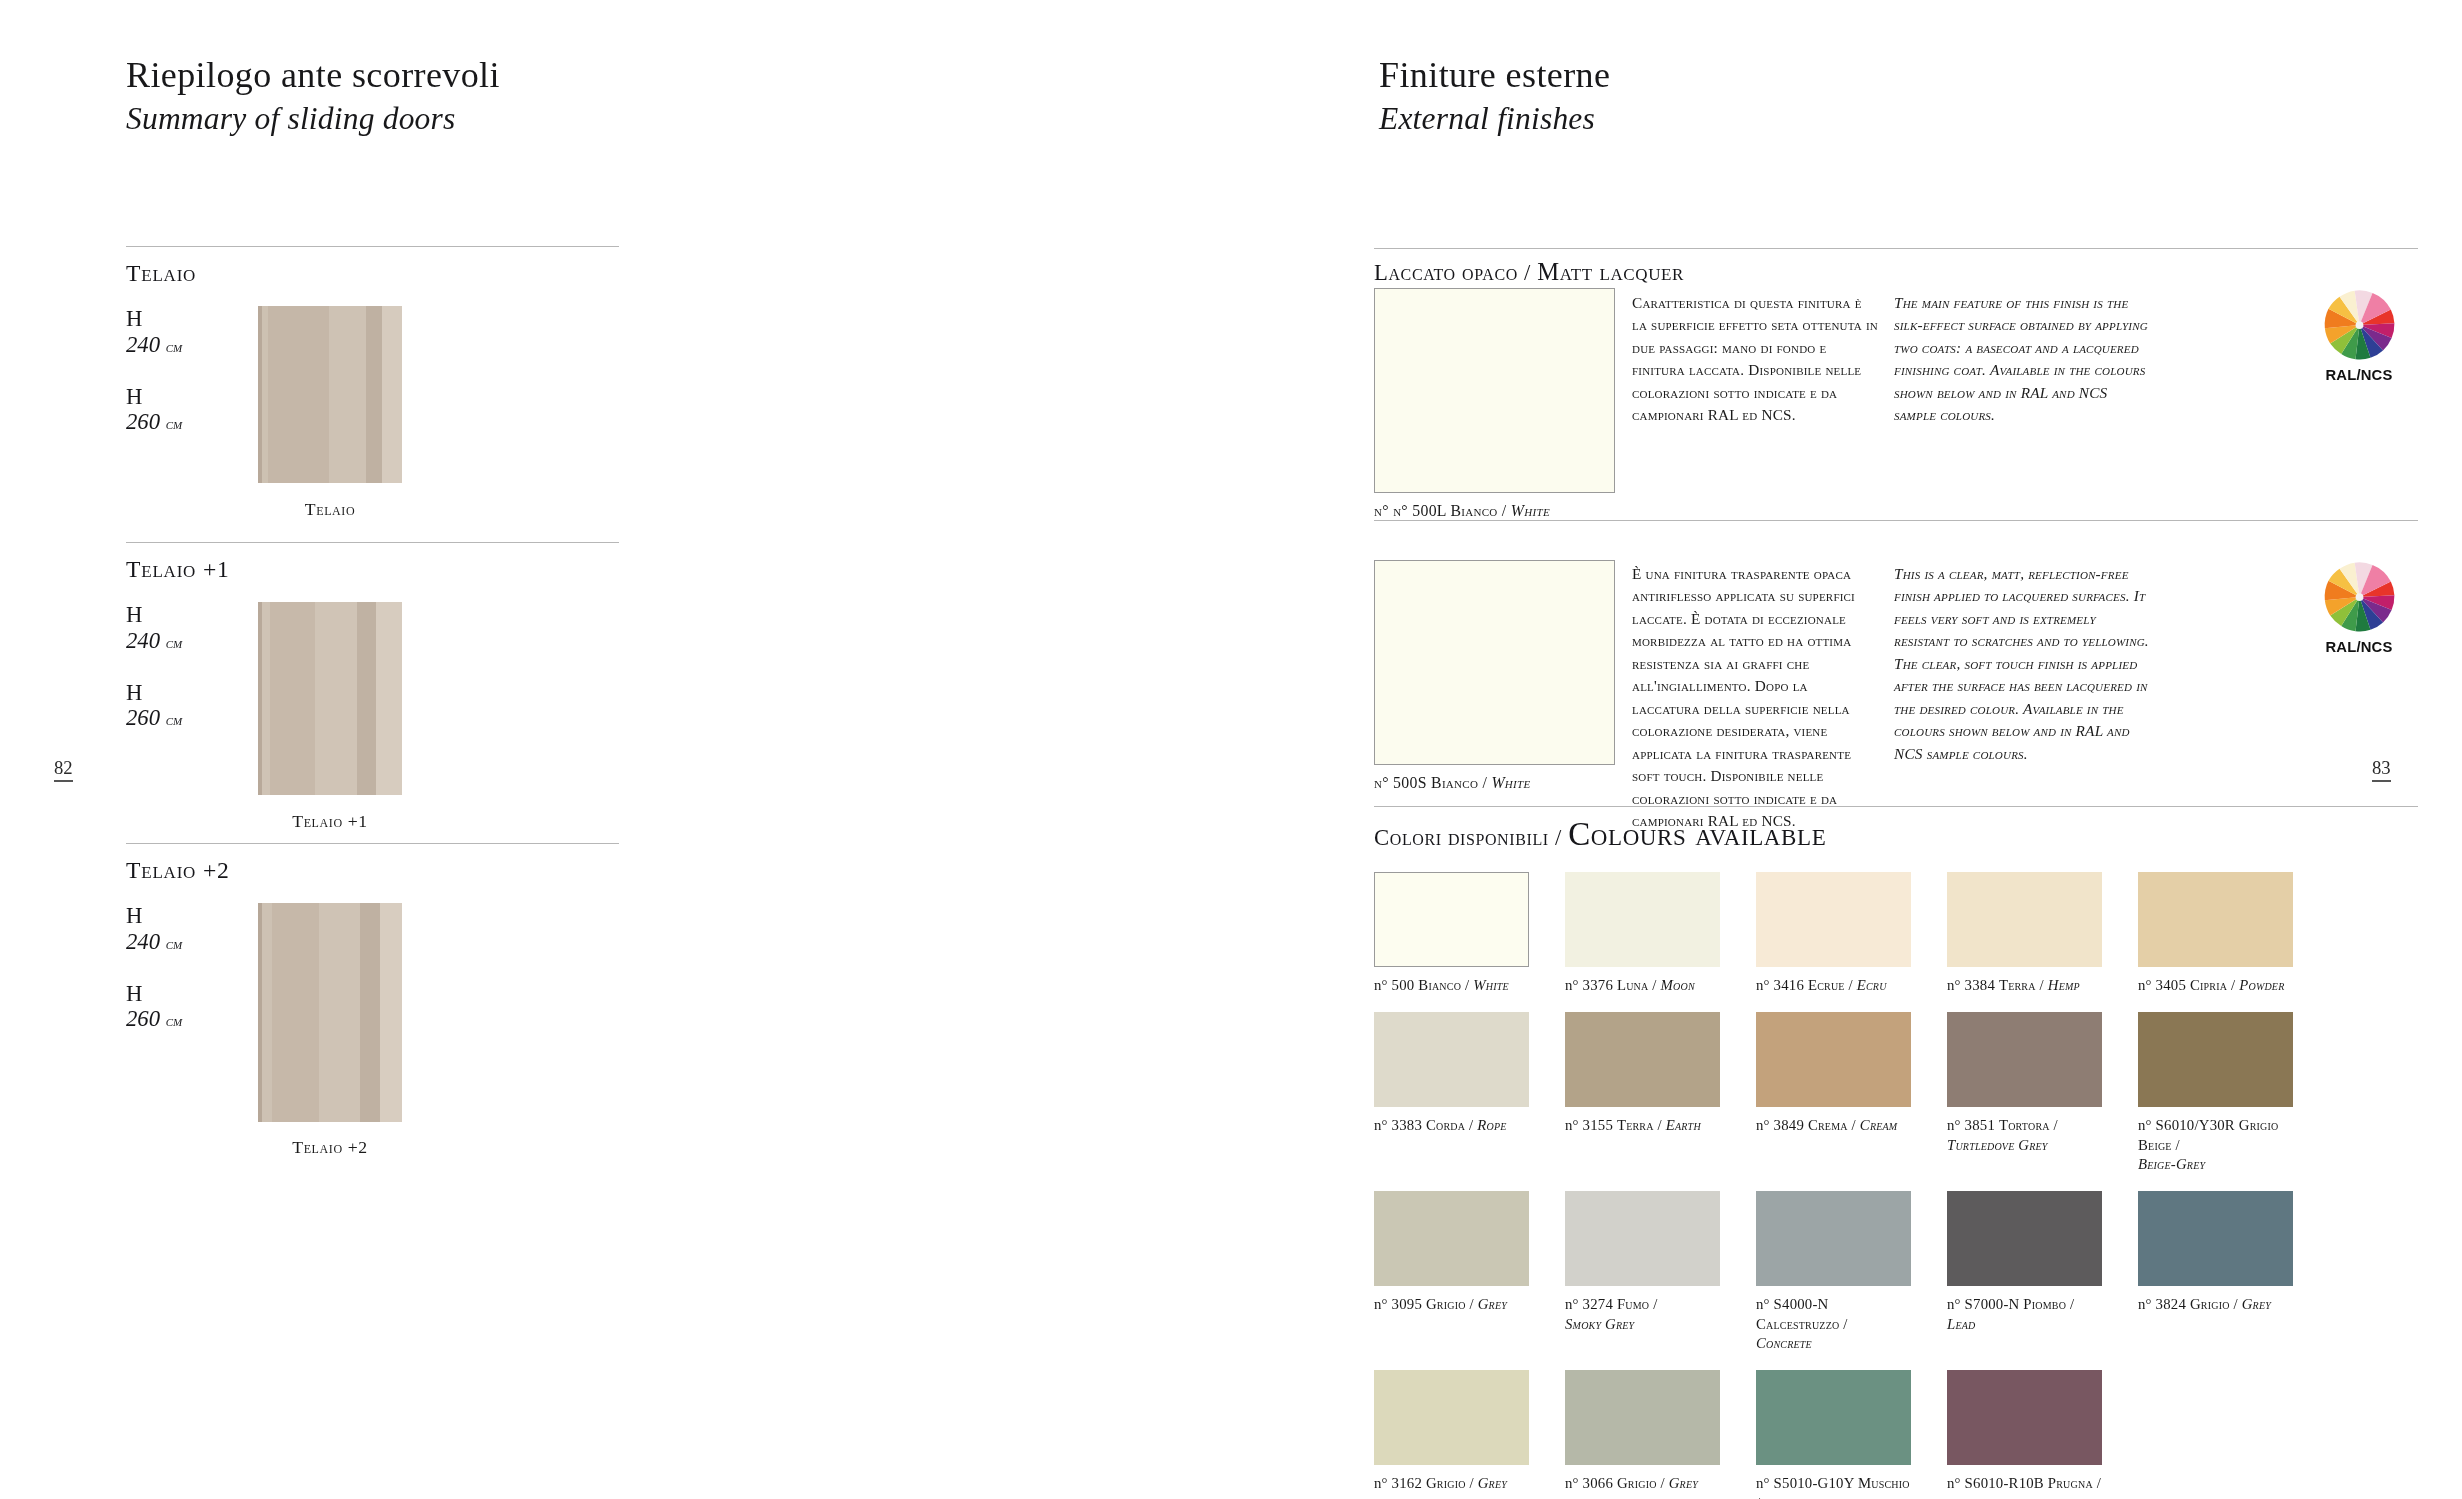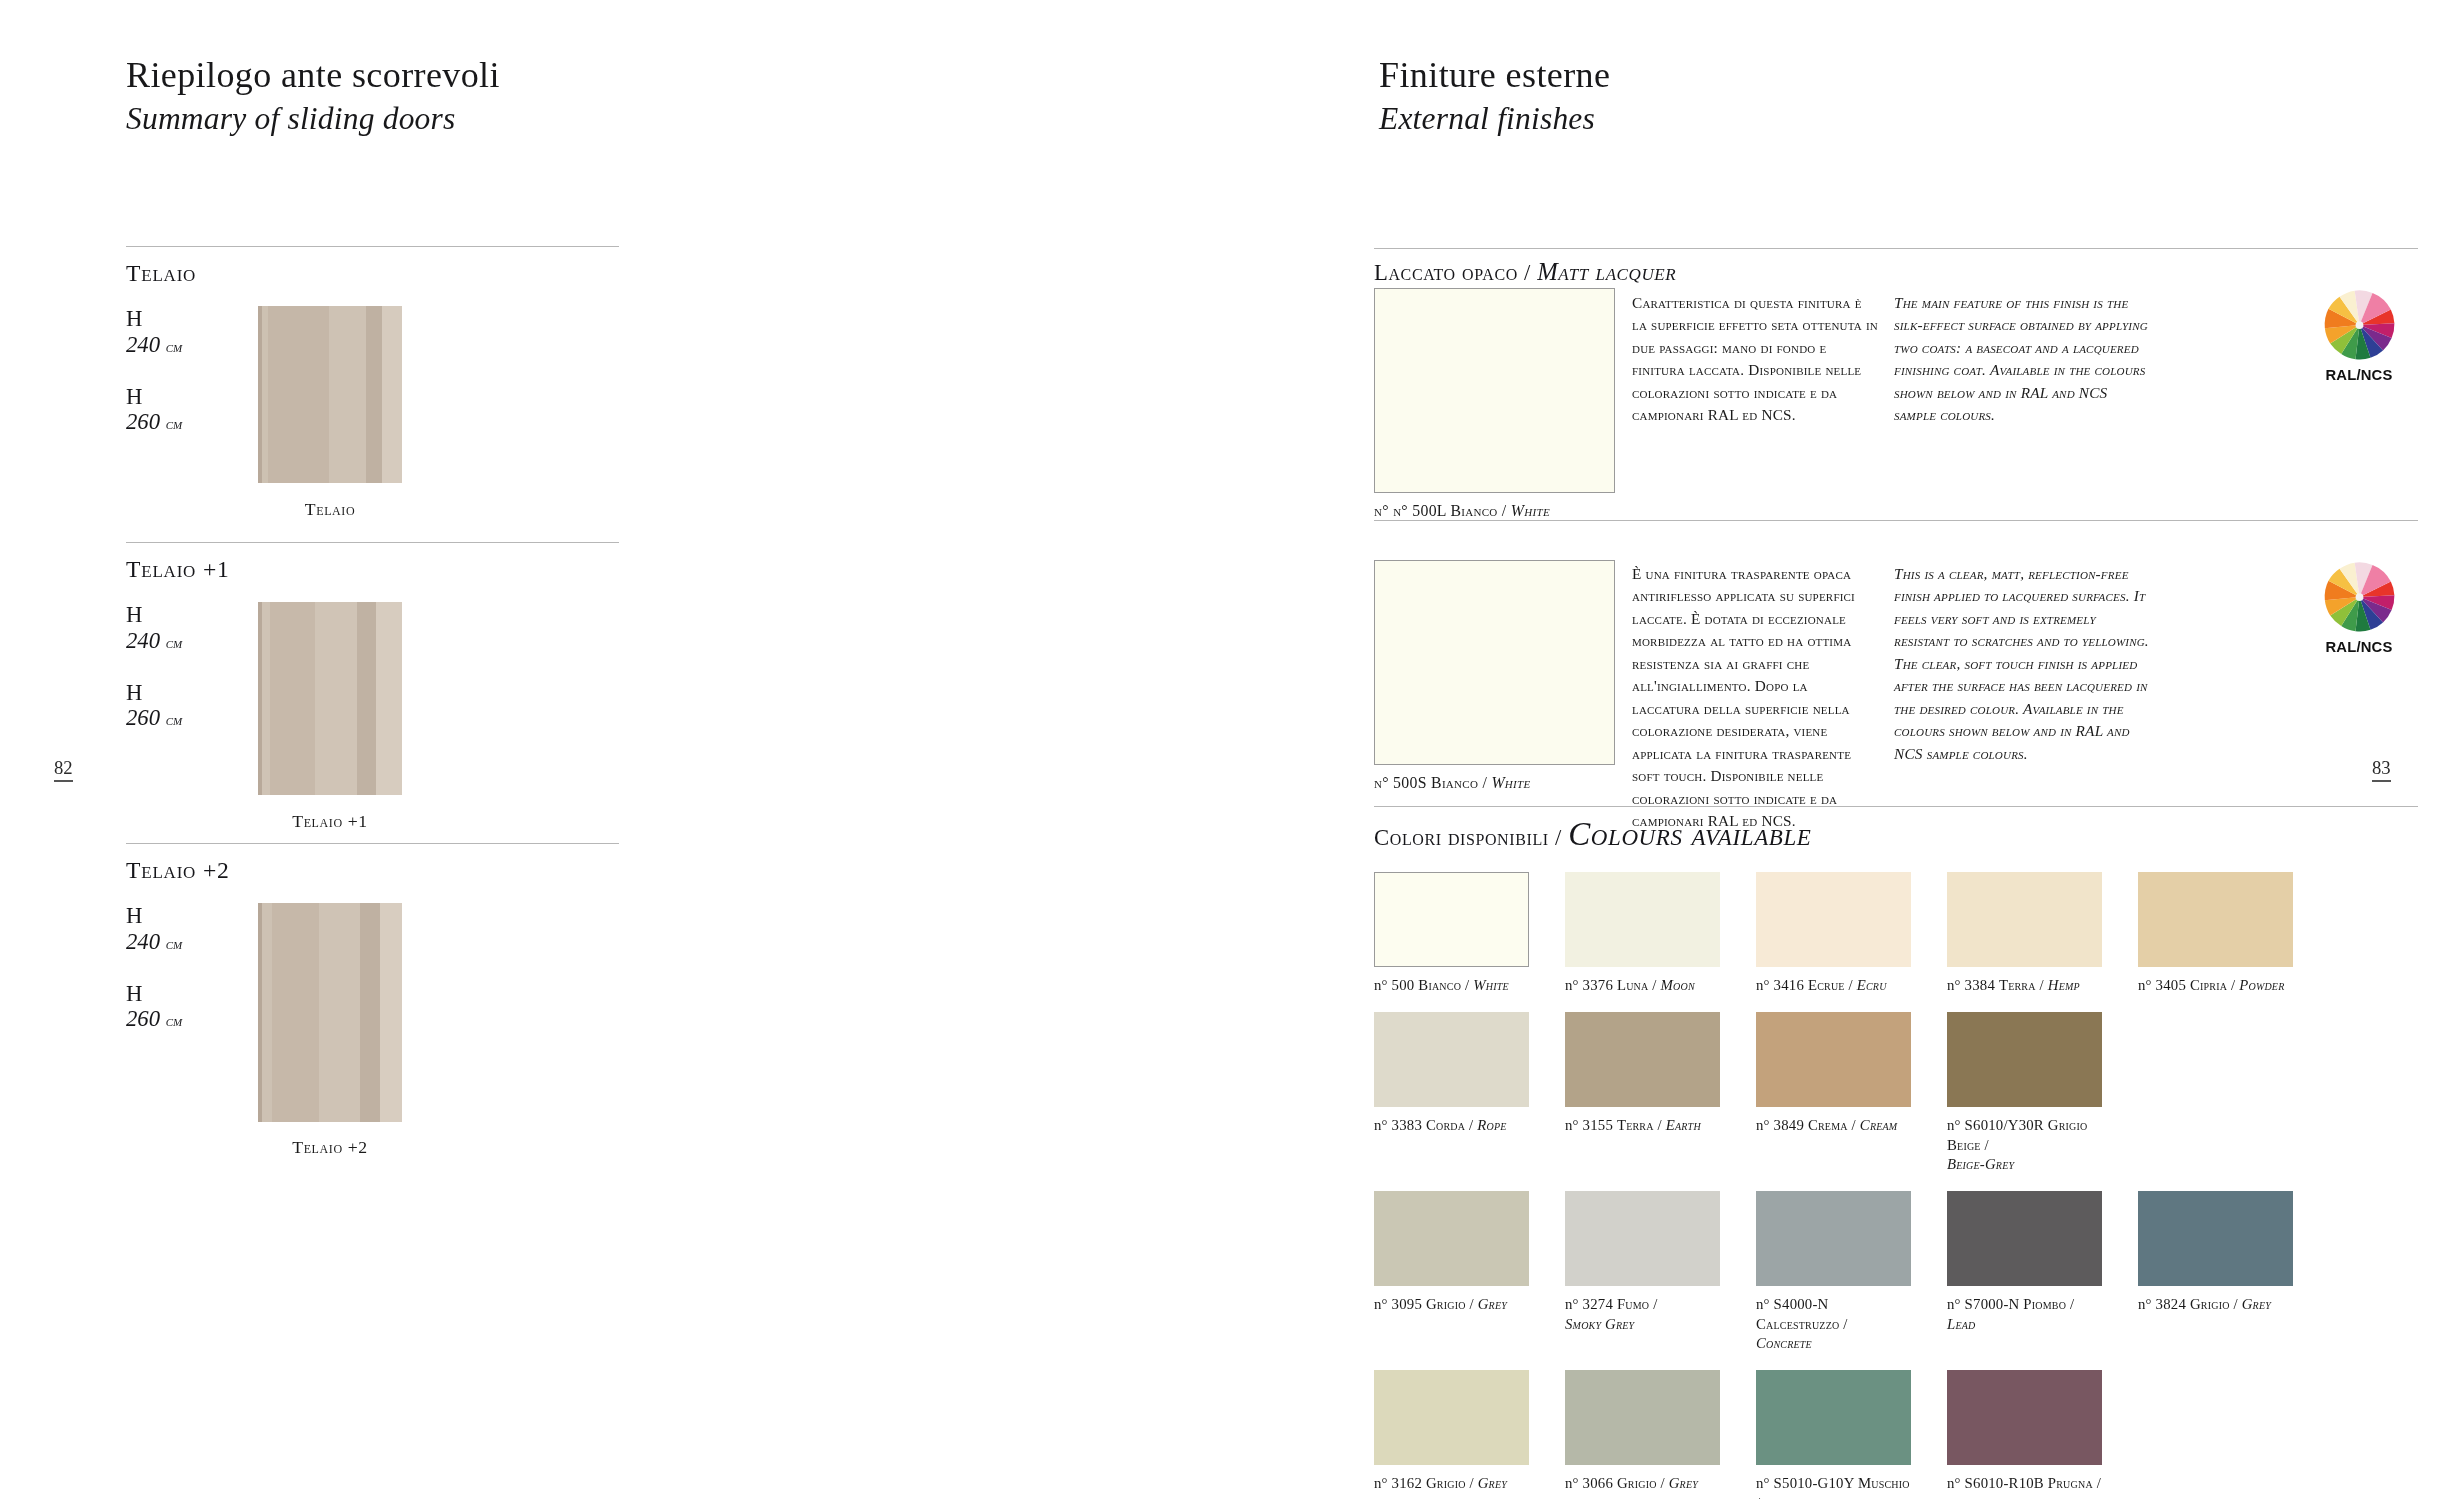--- a/index.html
+++ b/index.html
@@ -60,21 +60,21 @@
   .door-caption {
     position: absolute; font-variant: small-caps; font-size: 17.7px;
     letter-spacing: 0.6px; color: #1a1a1a; text-align: center;
   }
 
   
   .sec-rule { position: absolute; border-top: 1.6px solid #b7b7b7; }
   .sec-head {
     position: absolute; font-size: 22.7px; letter-spacing: 0.6px; color: #16161a;
   }
-  .sec-head .sc-it { font-variant: small-caps; font-style: italic; }
+  .sec-head .sc-it { font-variant: small-caps; }
 
   .finish-swatch {
     position: absolute; background: #fcfcef; border: 1px solid #9a9a9a;
   }
   .finish-caption {
     position: absolute; font-size: 15.8px; letter-spacing: 0.3px; color: #1a1a1a;
   }
 
   .desc-col { position: absolute; }
   .desc-it {
@@ -312,20 +312,24 @@
       </div>
       <div class="swatch-cell">
         <div class="swatch-chip" style="background: rgb(179, 163, 137);"></div>
         <div class="swatch-label"><span class="num">n° 3155 </span><span>Terra</span><span> / </span><span class="en">Earth</span></div>
       </div>
       <div class="swatch-cell">
         <div class="swatch-chip" style="background: rgb(195, 162, 124);"></div>
         <div class="swatch-label"><span class="num">n° 3849 </span><span>Crema</span><span> / </span><span class="en">Cream</span></div>
       </div>
       <div class="swatch-cell">
+        <div class="swatch-chip" style="background: rgb(142, 125, 115);"></div>
+        <div class="swatch-label"><span class="num">n° 3851 </span><span>Tortora /</span><br><span class="en">Turtledove Grey</span></div>
+      </div>
+      <div class="swatch-cell">
         <div class="swatch-chip" style="background: rgb(138, 119, 84);"></div>
         <div class="swatch-label"><span class="num">n° S6010/Y30R </span><span>Grigio Beige /</span><br><span class="en">Beige-Grey</span></div>
       </div>
     </div>
     <div class="swatch-row">
       <div class="swatch-cell">
         <div class="swatch-chip" style="background: rgb(202, 199, 180);"></div>
         <div class="swatch-label"><span class="num">n° 3095 </span><span>Grigio</span><span> / </span><span class="en">Grey</span></div>
       </div>
       <div class="swatch-cell">

